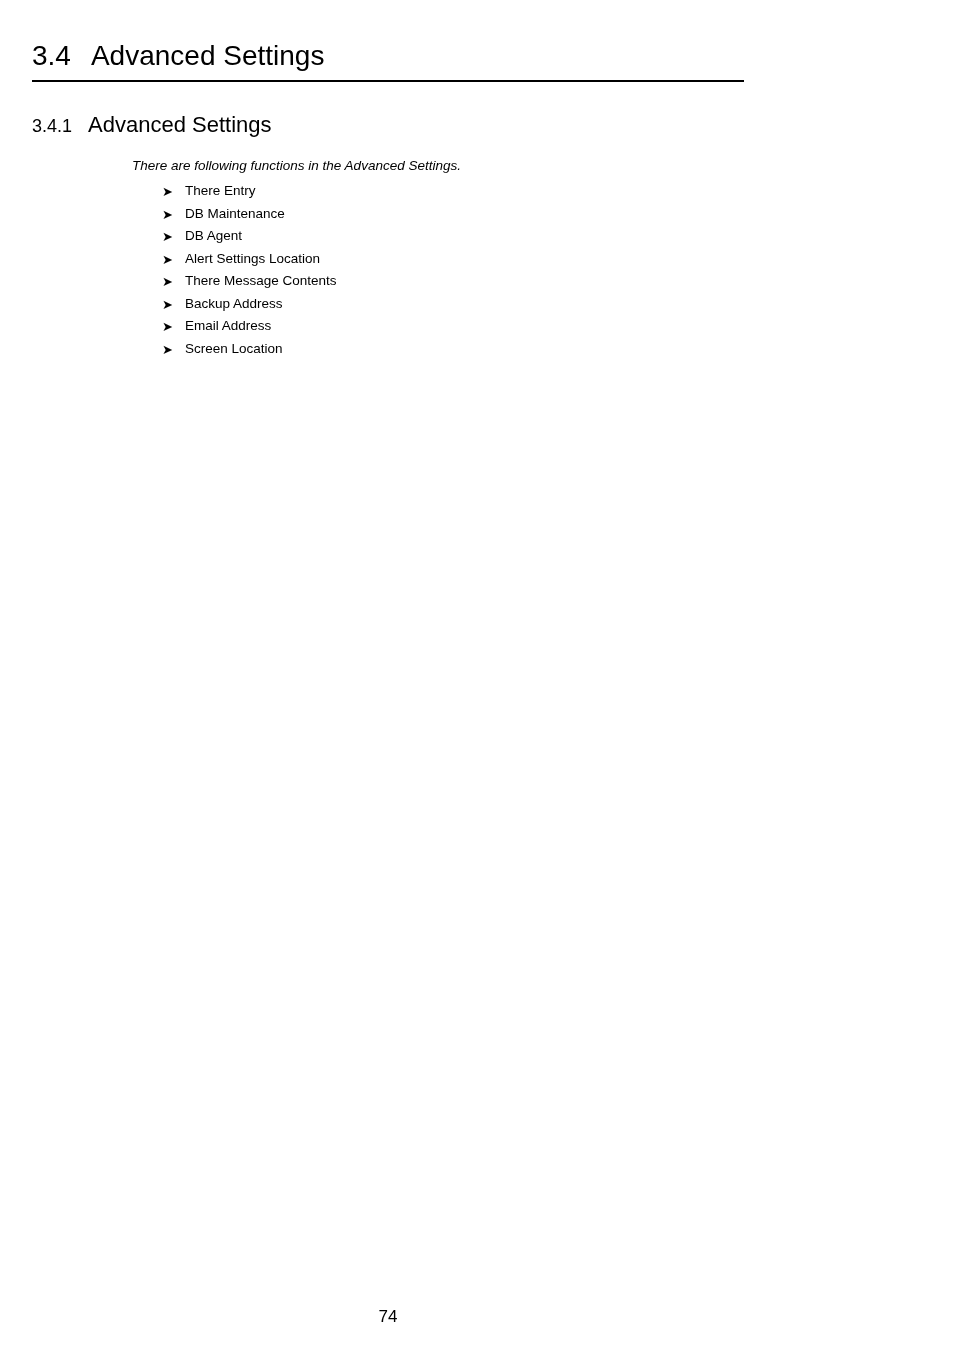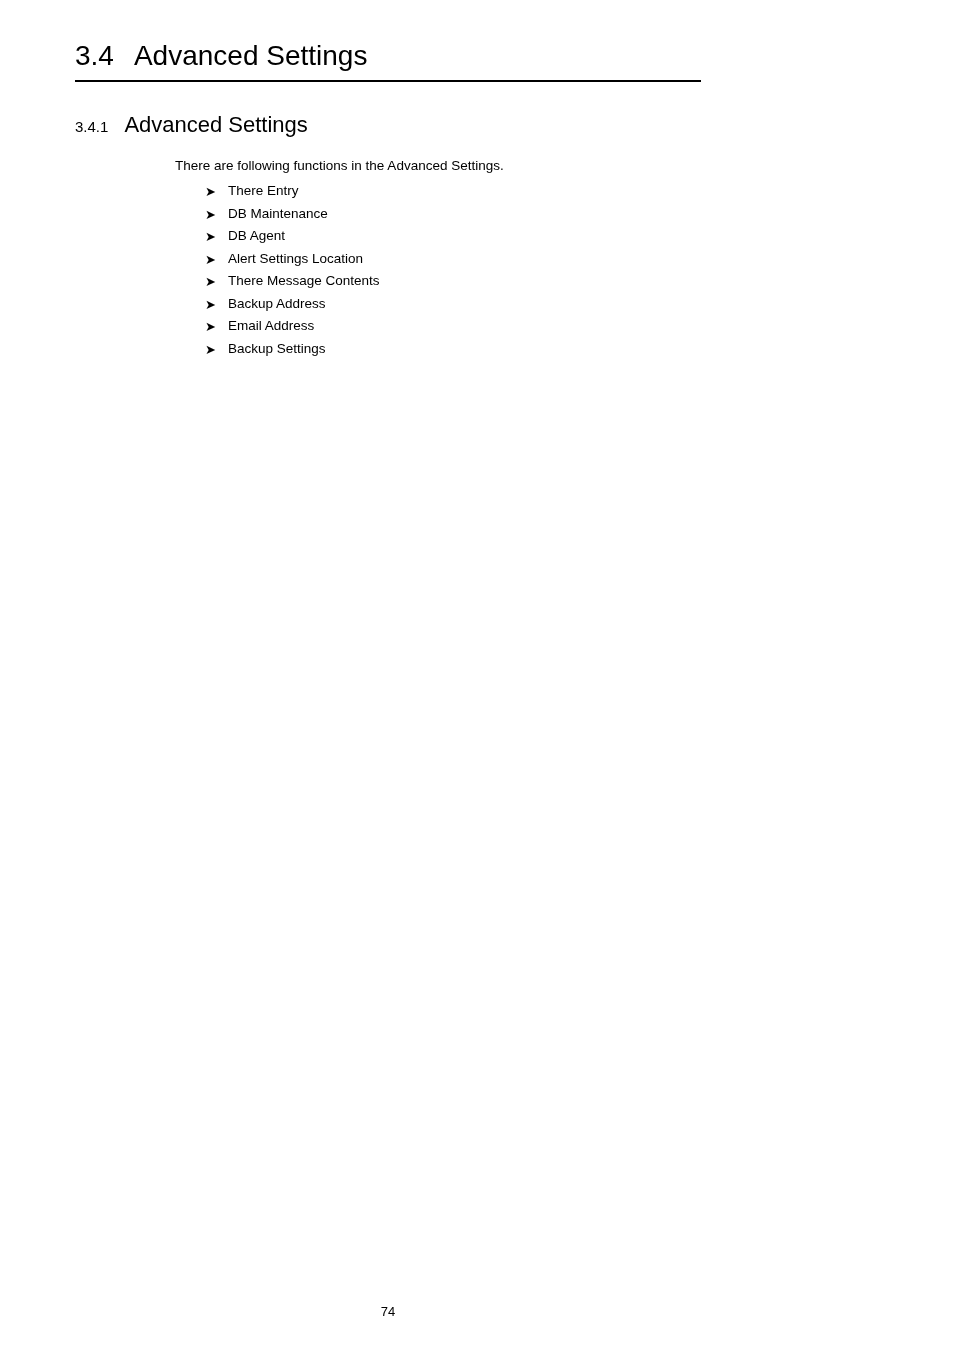--- a/index.html
+++ b/index.html
@@ -14,21 +14,21 @@
       font-size: 14px;
       color: #000000;
       width: 954px;
       min-height: 1351px;
       position: relative;
     }
 
     .page-container {
       width: 776px;
       min-height: 1351px;
-      padding: 40px 75px;
+      padding: 40px 32px;
       position: relative;
     }
 
     .section-header {
       border-bottom: 2px solid #000000;
       padding-bottom: 8px;
       margin-bottom: 30px;
     }
 
     .section-title {
@@ -44,28 +44,29 @@
     }
 
     .subsection-title {
       font-size: 22px;
       font-weight: normal;
       margin-bottom: 20px;
       margin-top: 10px;
     }
 
     .subsection-number {
-      font-size: 15px;
+      font-size: 18px;
       margin-right: 16px;
     }
 
     .intro-text {
       margin-left: 100px;
       margin-bottom: 8px;
       font-size: 13.5px;
+      font-style: italic;
     }
 
     .bullet-list {
       margin-left: 130px;
       list-style: none;
     }
 
     .bullet-list li {
       display: flex;
       align-items: flex-start;
@@ -76,24 +77,24 @@
 
     .bullet-arrow {
       font-size: 13px;
       margin-right: 12px;
       flex-shrink: 0;
       margin-top: 1px;
     }
 
     .page-number {
       position: absolute;
-      bottom: 32px;
+      bottom: 24px;
       left: 50%;
       transform: translateX(-50%);
-      font-size: 13px;
+      font-size: 17px;
     }
   </style>
 </head>
 <body>
 
 <div class="page-container">
 
   <div class="section-header">
     <span class="section-number">3.4</span><span class="section-title">Advanced Settings</span>
   </div>
@@ -128,19 +129,19 @@
       <li>
         <span class="bullet-arrow">➤</span>
         <span>Backup Address</span>
       </li>
       <li>
         <span class="bullet-arrow">➤</span>
         <span>Email Address</span>
       </li>
       <li>
         <span class="bullet-arrow">➤</span>
-        <span>Backup Settings</span>
+        <span>Screen Location</span>
       </li>
     </ul>
 
   <div class="page-number">74</div>
 
 </div>
 
 </body></html>

